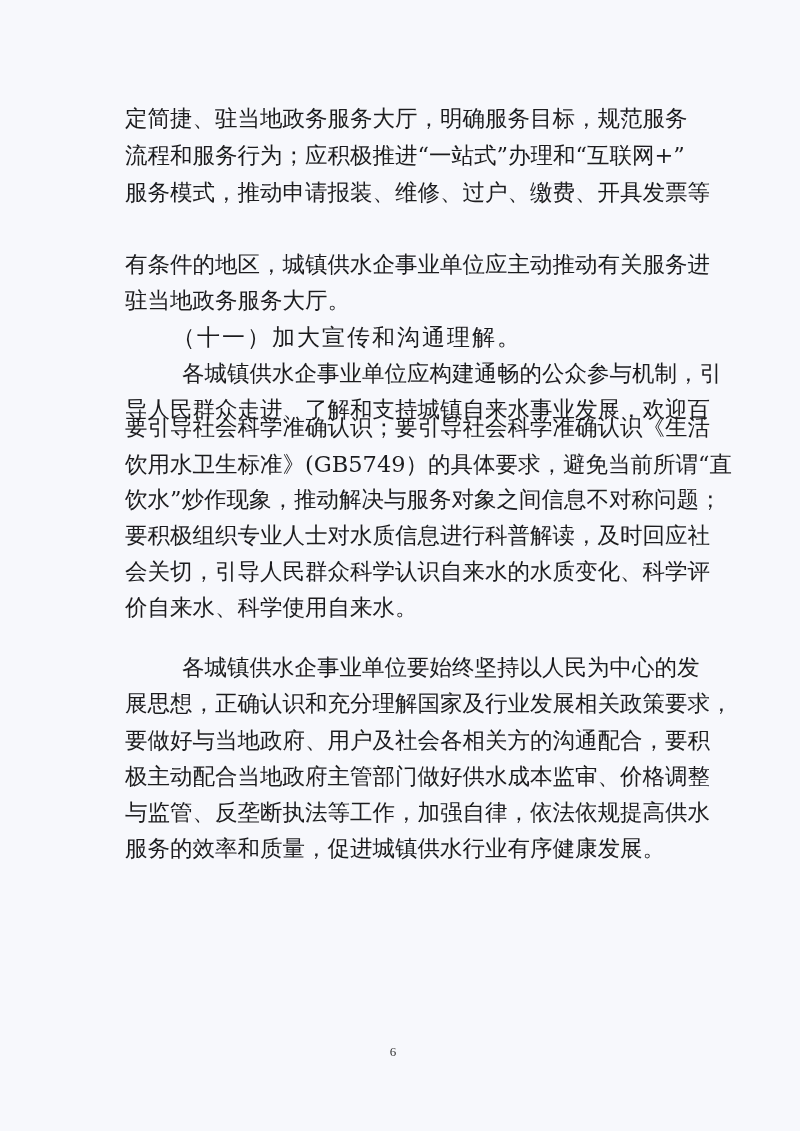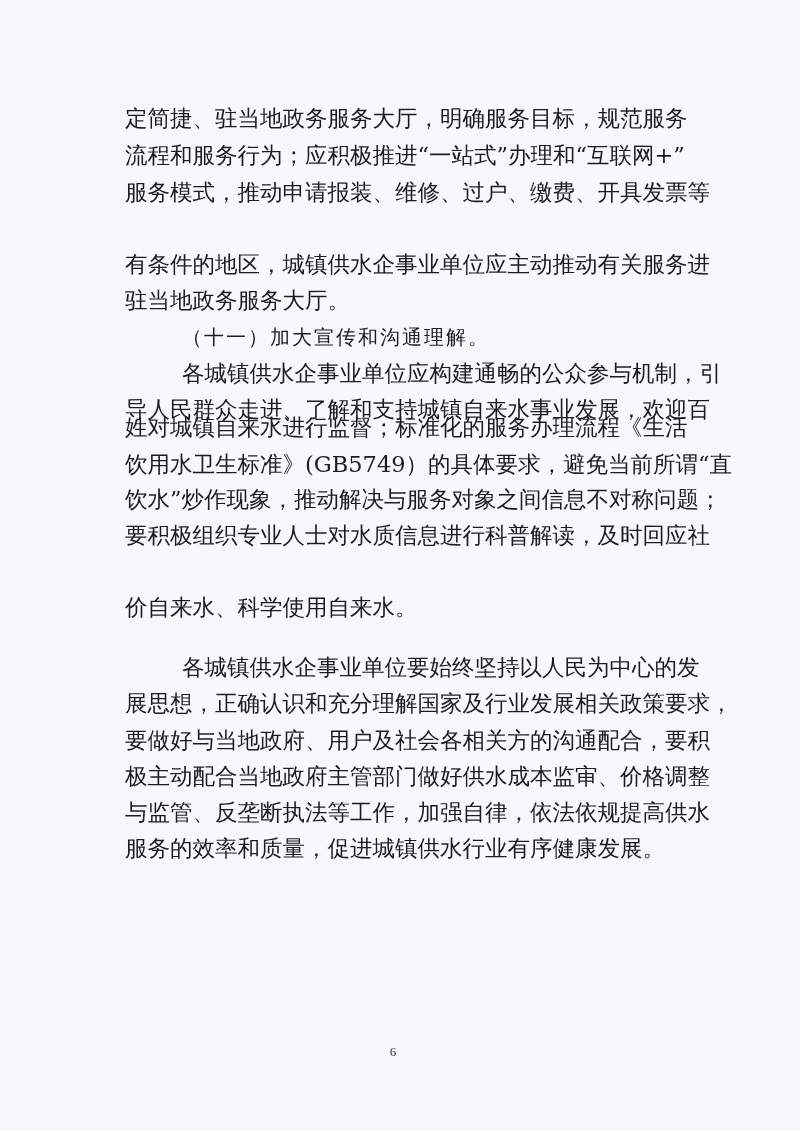--- a/index.html
+++ b/index.html
@@ -35,22 +35,22 @@
   }
   .line.last {
     text-align-last: left;
   }
   .line.indent {
     left: 182px;
     width: 488px;
   }
   .heading {
     position: absolute;
-    left: 182px;
-    font-size: 20px;
+    left: 172px;
+    font-size: 23px;
     line-height: 36px;
     white-space: nowrap;
     letter-spacing: 2px;
   }
   .page-number {
     position: absolute;
     left: 386px;
     top: 1044px;
     width: 14px;
     text-align: center;
@@ -67,24 +67,25 @@
   <div class="line" style="top:100px;">定简捷、驻当地政务服务大厅，明确服务目标，规范服务</div>
   <div class="line" style="top:137px;">流程和服务行为；应积极推进“一站式”办理和“互联网+”</div>
   <div class="line" style="top:174px;">服务模式，推动申请报装、维修、过户、缴费、开具发票等</div>
   <div class="line" style="top:246px;">有条件的地区，城镇供水企事业单位应主动推动有关服务进</div>
   <div class="line last" style="top:282px;">驻当地政务服务大厅。</div>
 
   <div class="heading" style="top:319px;">（十一）加大宣传和沟通理解。</div>
 
   <div class="line indent" style="top:355px;">各城镇供水企事业单位应构建通畅的公众参与机制，引</div>
   <div class="line" style="top:391px;">导人民群众走进、了解和支持城镇自来水事业发展，欢迎百</div>
-  <div class="line" style="top:409px; top:409px;">姓对城镇自来水进行监督；标准化的服务办理流程《生活</div>
+  <div class="line" style="top:409px; top:409px;">要引导社会科学准确认识；要引导社会科学准确认识《生活</div>
   <div class="line" style="top:446px;">饮用水卫生标准》(GB5749）的具体要求，避免当前所谓“直</div>
   <div class="line" style="top:481px;">饮水”炒作现象，推动解决与服务对象之间信息不对称问题；</div>
   <div class="line" style="top:517px;">要积极组织专业人士对水质信息进行科普解读，及时回应社</div>
+  <div class="line" style="top:553px;">会关切，引导人民群众科学认识自来水的水质变化、科学评</div>
   <div class="line last" style="top:589px;">价自来水、科学使用自来水。</div>
 
   <div class="line indent" style="top:649px;">各城镇供水企事业单位要始终坚持以人民为中心的发</div>
   <div class="line" style="top:685px;">展思想，正确认识和充分理解国家及行业发展相关政策要求，</div>
   <div class="line" style="top:722px;">要做好与当地政府、用户及社会各相关方的沟通配合，要积</div>
   <div class="line" style="top:758px;">极主动配合当地政府主管部门做好供水成本监审、价格调整</div>
   <div class="line" style="top:794px;">与监管、反垄断执法等工作，加强自律，依法依规提高供水</div>
   <div class="line last" style="top:830px;">服务的效率和质量，促进城镇供水行业有序健康发展。</div>
 
   <div class="page-number">6</div>

